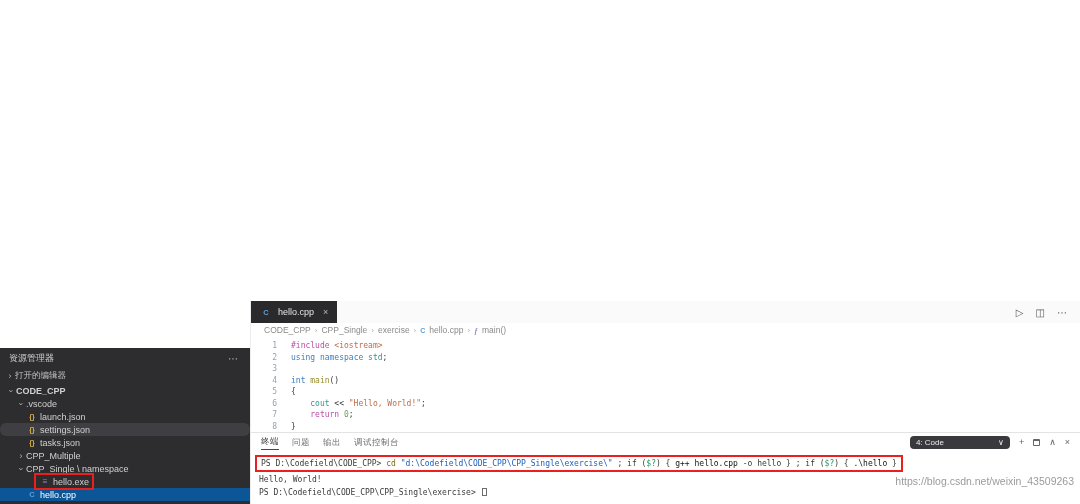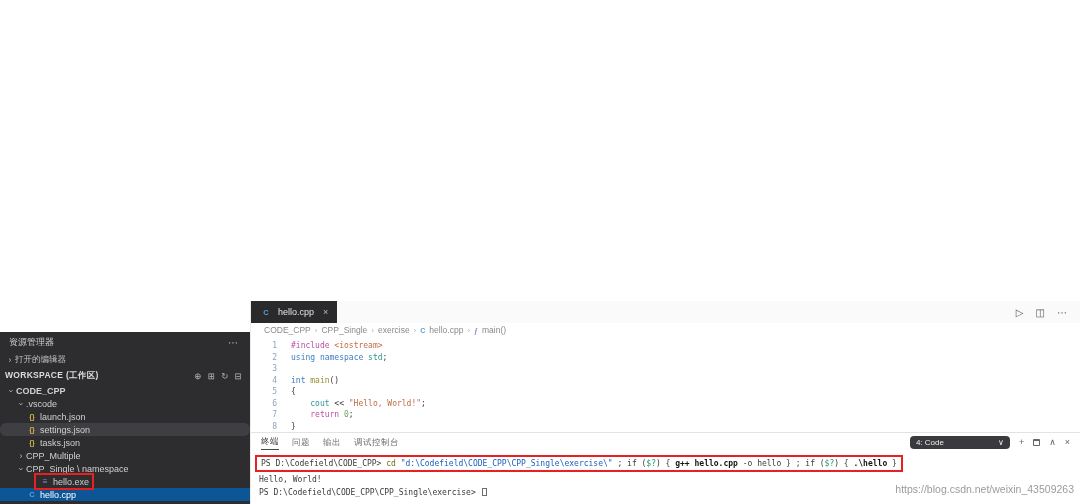--- a/index.html
+++ b/index.html
@@ -53,63 +53,54 @@
   .tk-pink   { color:#bb4fa6; }
   .tk-orange { color:#c06c48; }
   .tk-blue   { color:#3c7dc2; }
   .tk-teal   { color:#2e9793; }
   .tk-yellow { color:#968e2f; }
   .tk-green  { color:#6fa25c; }
   .tk-fg     { color:#3a3a3a; }
   .tk-cmd    { color:#7c6a10; }
   .tk-str2   { color:#1b5fbd; }
   .tk-var    { color:#17975c; }
-  .tk-bold   { color:#141414; font-weight:bold; }
+  .tk-bold   { color:#141414; font-weight:normal; }
 
   
   .panel { height:72px; flex:none; border-top:1px solid #e3e3e3; display:flex; flex-direction:column; }
   .panel-header { height:18px; flex:none; display:flex; align-items:center; padding:0 10px;gap:8px; }
   .panel-tabs { display:flex; align-items:center; }
   .panel-tab { font-size:8.5px; letter-spacing:.5px; color:#6d6d6d; margin-right:13px; padding:2px 0 1px; cursor:pointer; }
   .panel-tab.active { color:#333; border-bottom:1px solid #4a4a4a; }
   .panel-controls { margin-left:auto; display:flex; align-items:center; gap:9px; }
   .shell-select { background:#3a3a3e; color:#ededed; font-size:8px; height:13px; display:flex; align-items:center; justify-content:space-between; padding:0 6px; border-radius:4px; min-width:100px; cursor:pointer;margin-left:9px; }
   .pc-icon { color:#666; font-size:9px; cursor:pointer; line-height:10px; }
   .trash-icon { position:relative; width:7px; height:7px; border:1px solid #666; border-top:2px solid #666; border-radius:1px; display:inline-block; cursor:pointer; }
 
   .term { flex:1; padding:4px 0 0 8px; font-family:"DejaVu Sans Mono", monospace; font-size:8px; line-height:13px; color:#333; overflow:hidden; }
   .term-line { white-space:pre; height:13px; }
   .term-line.term-redbox { width:max-content; height:auto; line-height:11px; border:2px solid #e82020; padding:1px 4px; margin:0 0 1px -4px; }
   .cursor { display:inline-block; width:5px; height:8px; border:1px solid #6d6d6d; margin-left:1px; vertical-align:-1px; }
 
-  .watermark { position:absolute; right:6px; bottom:9px; font-size:10.5px; color:#9b9b9b; }
+  .watermark { position:absolute; right:6px; bottom:17px; font-size:10.5px; color:#9b9b9b; }
 </style>
 </head>
 <body>
 
 <div class="app">
 
   <aside class="sidebar">
     <div class="sidebar-dark">
       <div class="sb-title-row">
         <span>资源管理器</span>
         <span class="sb-more">⋯</span>
       </div>
       <div class="sb-section">
         <span class="chev">›</span>
         <span>打开的编辑器</span>
-      </div>
-      <div class="sb-section workspace-row">
-        <span>WORKSPACE (工作区)</span>
-        <span class="ws-icons">
-          <span>⊕</span>
-          <span>⊞</span>
-          <span>↻</span>
-          <span>⊟</span>
-        </span>
       </div>
       <div id="tree">
           <div class="tree-row ind0" style="padding-left: 6px;">
             <span class="tree-line">
               <span class="chev down">›</span>
               <span class="tree-label">CODE_CPP</span>
             </span>
           </div>
           <div class="tree-row ind1" style="padding-left: 16px;">
             <span class="tree-line">

